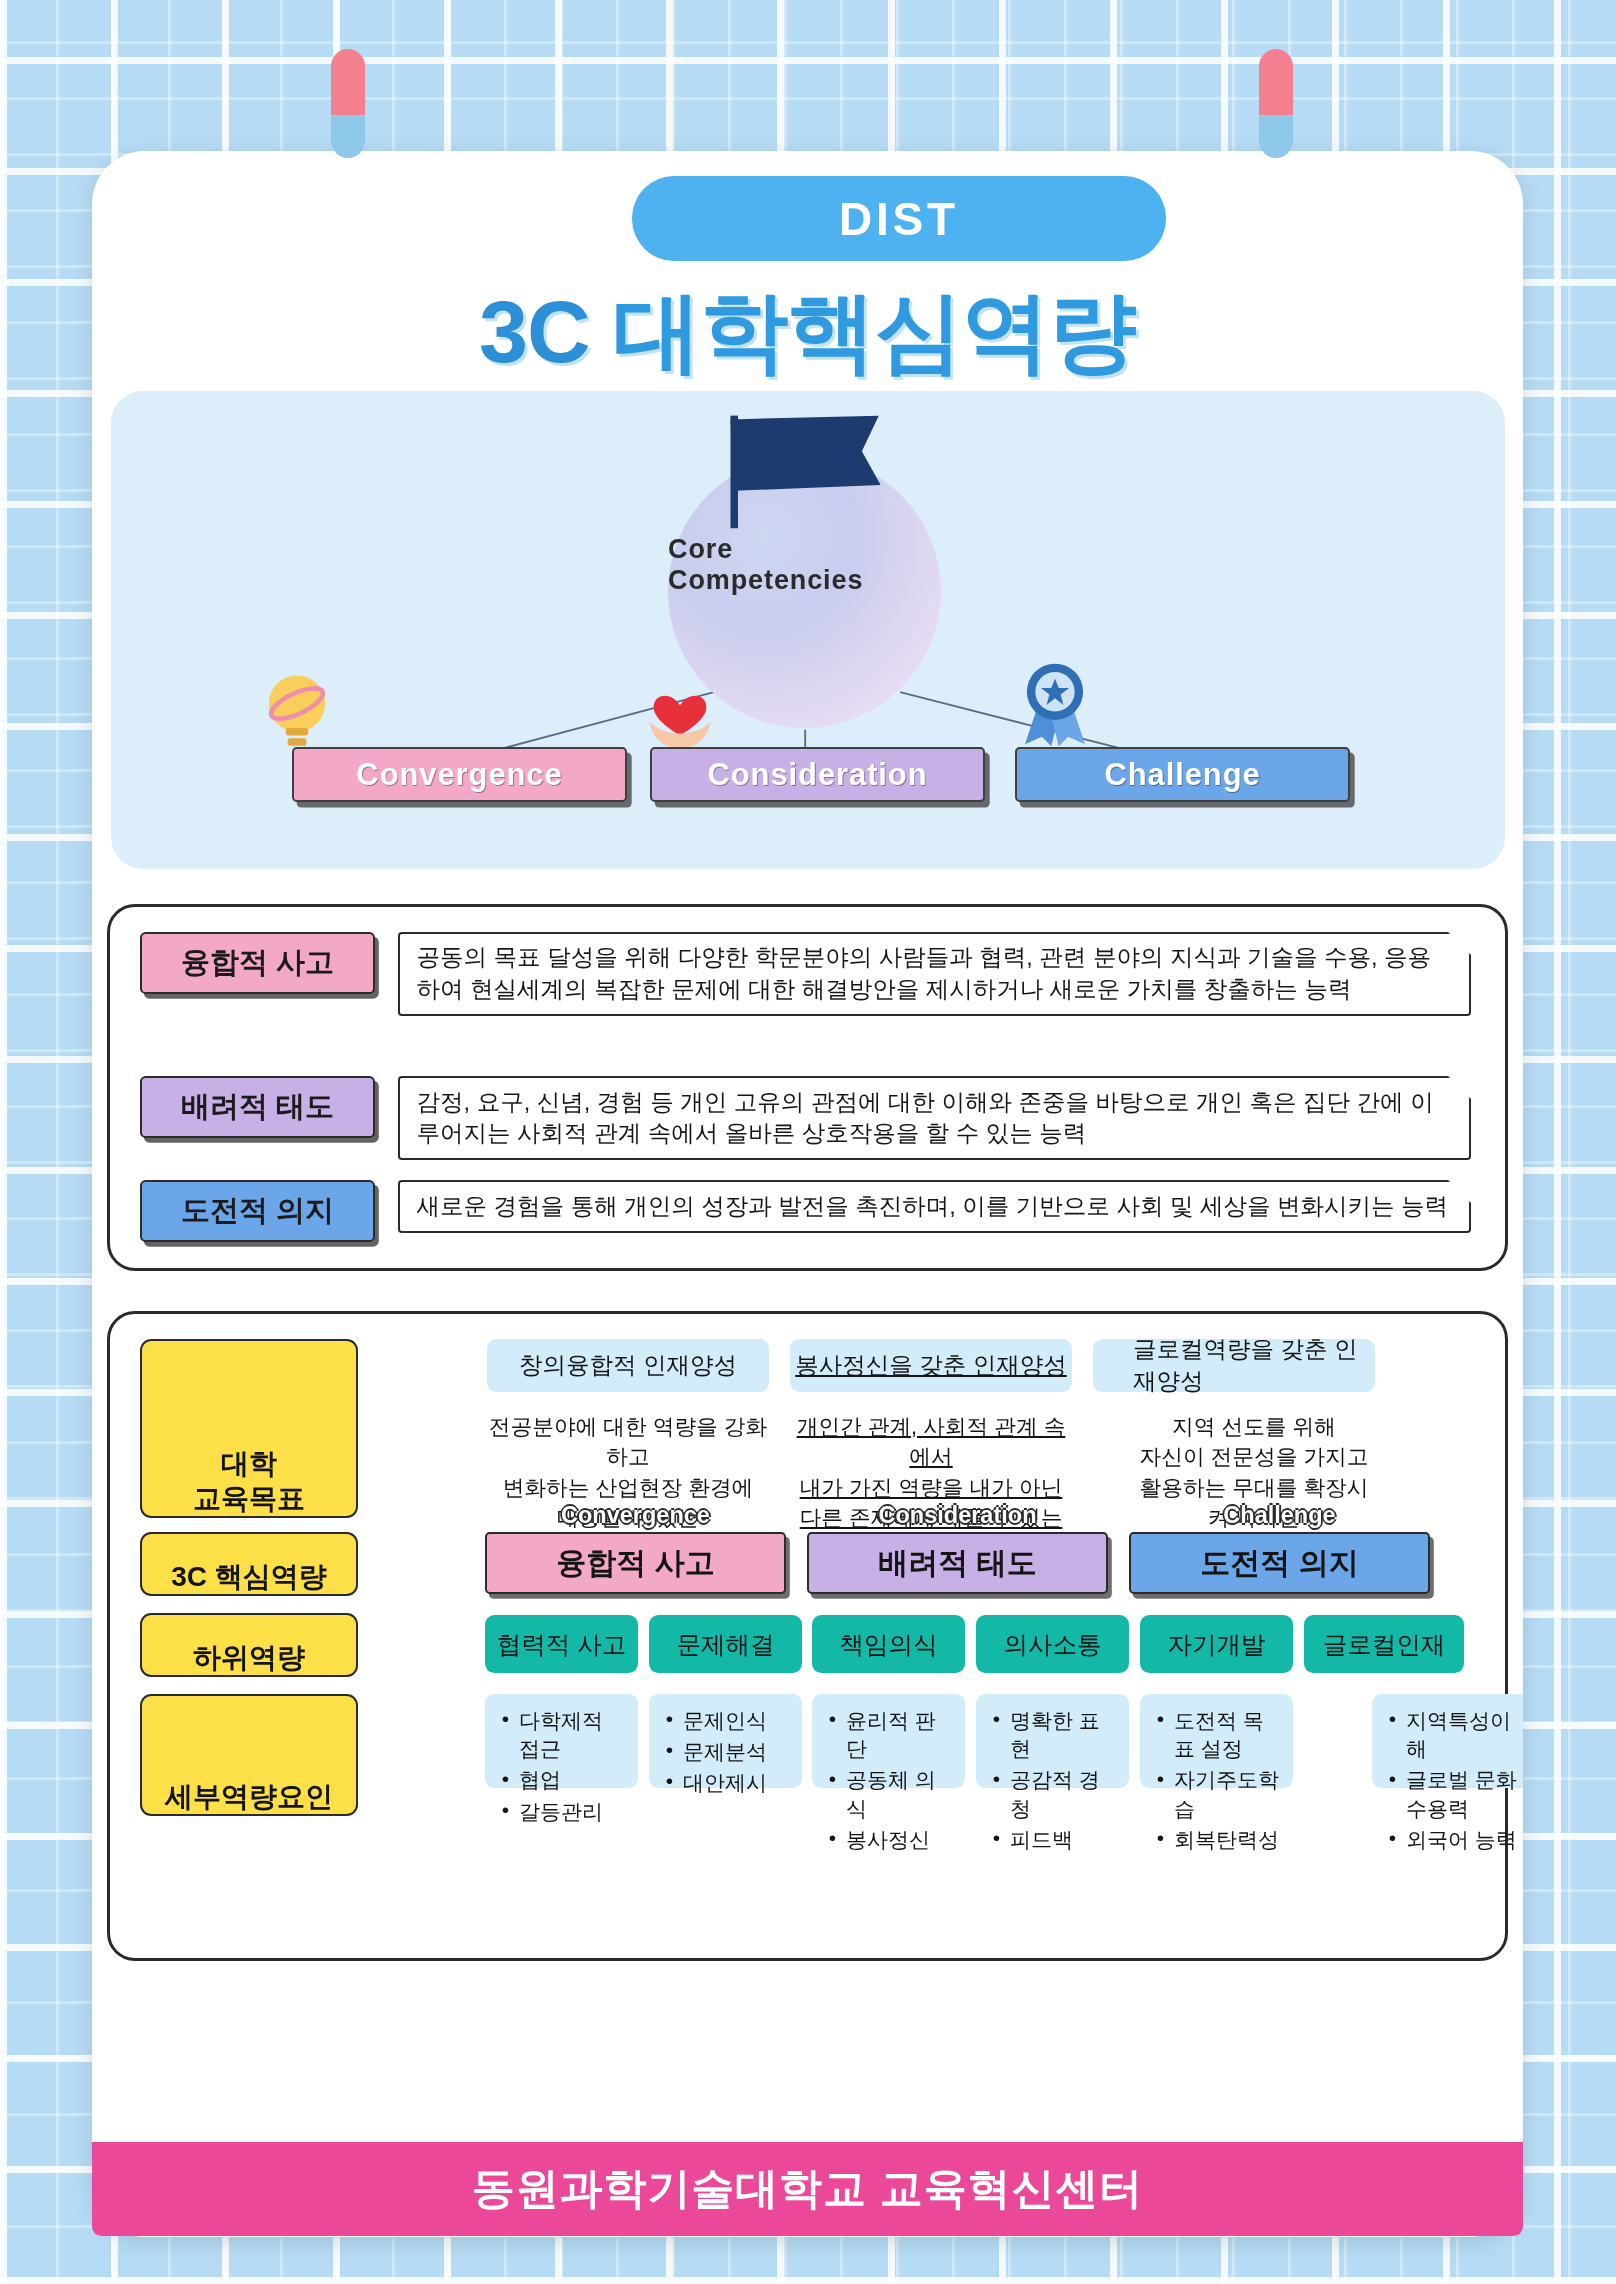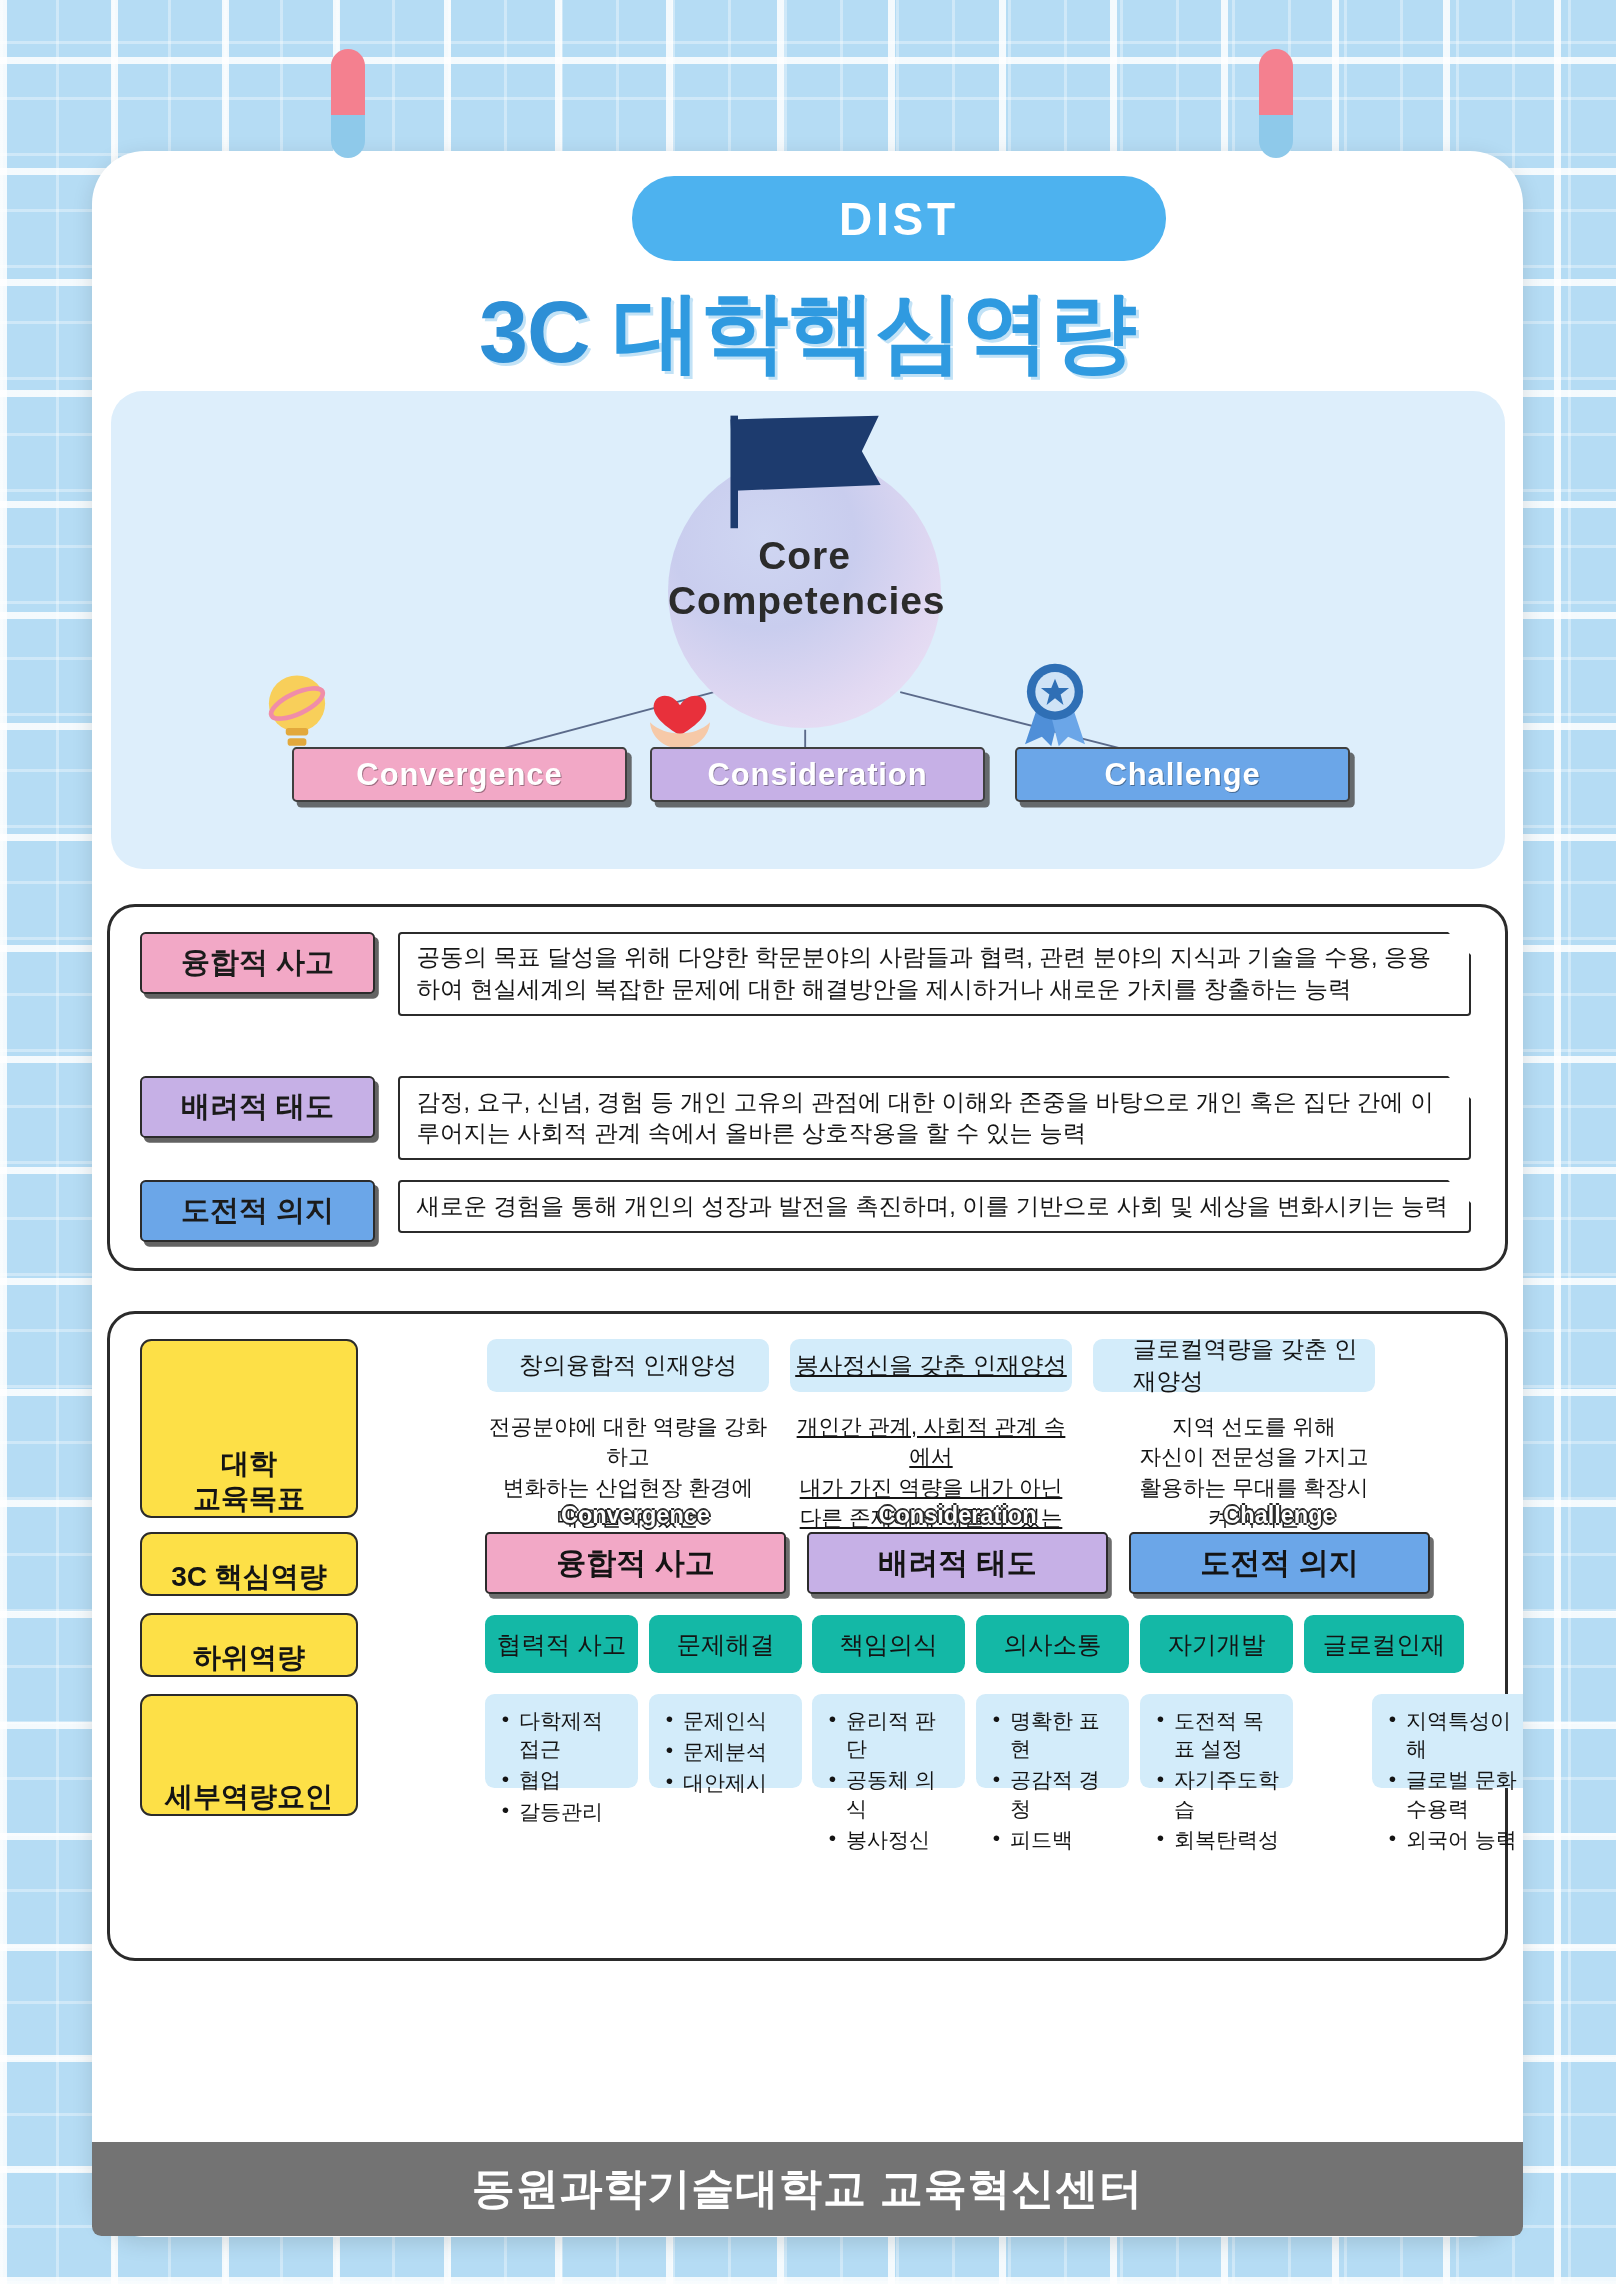--- a/index.html
+++ b/index.html
@@ -75,22 +75,22 @@
     background: #ddeefb;
     border-radius: 32px;
   }
   .core-circle {
     position: absolute; left: 557px; top: 64px;
     width: 273px; height: 273px; border-radius: 50%;
     background: radial-gradient(circle at 35% 30%, #cfd6f2 0%, #c9cdee 35%, #e2d9f2 70%, #efe7f7 100%);
   }
   .core-text {
     position: absolute; left: 557px; top: 143px; width: 273px;
-    text-align: center; color: #2b2b2b; font-weight: bold;
-    font-size: 39px; line-height: 1.15; letter-spacing: 0.9px;
+    color: #2b2b2b; font-weight: bold;
+    font-size: 27px; line-height: 1.15; letter-spacing: 0.9px;
   }
   .flag {
     position: absolute; left: 610px; top: 19px;
     width: 171px; height: 122px; z-index: 3;
   }
   .flag-label {
     position: absolute; left: 659px; top: 68px;
     color: #fff; font-size: 28px; font-weight: bold;
     transform: rotate(-12deg);
     font-style: italic;
@@ -223,21 +223,21 @@
   .detail-cell ul { list-style: none; }
   .detail-cell li { position: relative; padding-left: 21px; margin-bottom: 2.8px; }
   .detail-cell li::before {
     content: "•"; position: absolute; left: 3.8px; top: -1.9px; font-size: 21px;
   }
 
   
   .footer {
     position: absolute; left: 92px; top: 2142px;
     width: 1431px; height: 94px;
-    background: #737373;
+    background: #ec4899;
     display: flex; align-items: center; justify-content: center;
     color: #fff; font-size: 43px; font-weight: bold; letter-spacing: 0.9px;
     z-index: 5;
     border-radius: 0 0 9.4px 9.4px;
   }
 </style>
 </head>
 <body>
 
 <div class="bg-net"></div>

